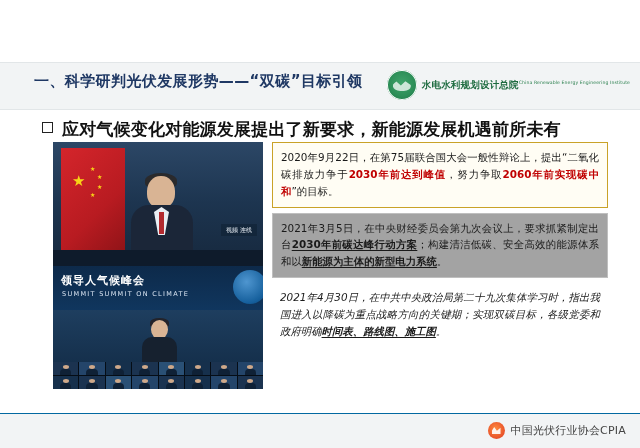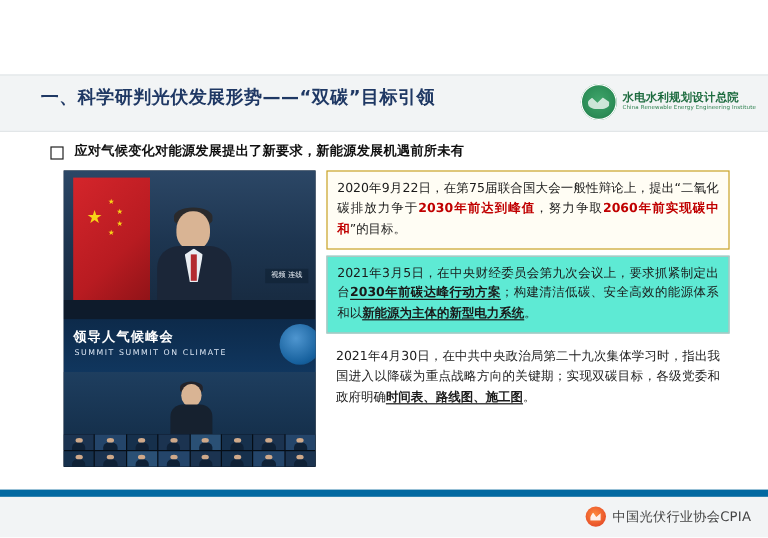--- a/index.html
+++ b/index.html
@@ -74,21 +74,21 @@
     left: 6px;
     top: 9px;
     width: 18px;
     height: 12px;
     border-radius: 50% 50% 40% 40%;
     background: rgba(255,255,255,0.75);
     clip-path: polygon(0 45%, 20% 20%, 45% 55%, 70% 18%, 100% 50%, 100% 100%, 0 100%);
   }
   .logo-text {
     display: flex;
-    flex-direction: column;
+    flex-direction: row;
     justify-content: center;
     line-height: 1.15;
   }
   .logo-cn {
     font-size: 9.5px;
     color: #1d6b3f;
     font-weight: bold;
     letter-spacing: 0.2px;
   }
   .logo-en {
@@ -106,21 +106,21 @@
   }
   .bullet-square {
     width: 9px;
     height: 9px;
     border: 1.4px solid #222222;
     margin-right: 9px;
     margin-top: 4px;
     flex: 0 0 auto;
   }
   .bullet-text {
-    font-size: 11px;
+    font-size: 17px;
     font-weight: bold;
     color: #111111;
     letter-spacing: 0.2px;
     white-space: nowrap;
   }
   
   .photo {
     position: absolute;
     left: 53px;
     top: 142px;
@@ -374,47 +374,48 @@
     background: #fffdf4;
     padding: 6px 8px 7px 8px;
     font-size: 10.4px;
     line-height: 1.62;
     color: #1a1a1a;
     text-align: justify;
     margin-bottom: 5px;
   }
   .tbox.plain {
     border-color: #bfbfbf;
-    background: #5eead4;
+    background: #a3a3a3;
   }
   .tbox.nb {
     border: none;
     background: transparent;
     padding-left: 8px;
+    font-style: italic;
   }
   .red {
     color: #c00000;
   }
   .uline {
     text-decoration: underline;
     text-decoration-thickness: 1px;
     text-underline-offset: 2px;
   }
   .bold {
     font-weight: bold;
   }
   
   .footer {
     position: absolute;
     left: 0;
     bottom: 0;
     width: 640px;
     height: 34px;
     background: #f2f4f5;
-    border-top: 6px solid #0369a1;
+    border-top: 1px solid #0369a1;
   }
   .footer-right {
     position: absolute;
     right: 14px;
     top: 8px;
     display: flex;
     align-items: center;
   }
   .cpia-mark {
     width: 17px;

